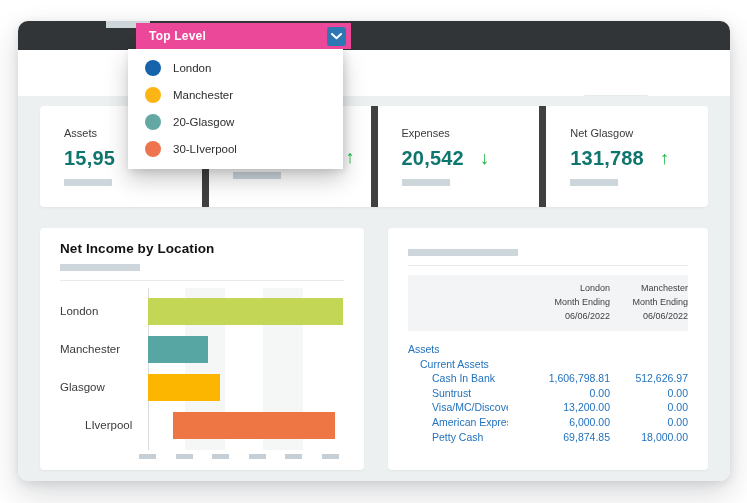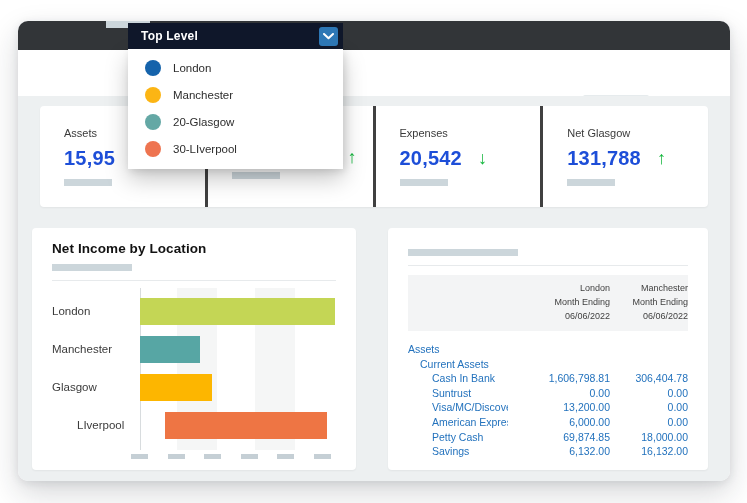--- a/index.html
+++ b/index.html
@@ -17,32 +17,32 @@
   .skel-btn{width:62px;height:19px;border:2px solid #e6ebed;border-radius:2px;background:#fff;
             display:flex;align-items:center;justify-content:center;}
   .skel-btn .bar{width:44px;height:7px;background:#ccd6db;}
   .skel-lone-bar{width:47px;height:7px;background:#ccd6db;}
   .content{position:absolute;top:75px;bottom:0;left:0;right:0;background:#edf0f1;border-radius:0 0 10px 10px;}
 
   
   .kpi-panel{position:absolute;left:22px;top:10px;width:668px;height:101px;background:#fff;
              border-radius:4px;box-shadow:0 1px 2px rgba(0,0,0,.05);display:flex;}
   .kpi-card{flex:1;position:relative;padding:21px 0 0 24px;box-sizing:border-box;}
-  .kpi-card + .kpi-card{border-left:3px solid #404040;}
+  .kpi-card + .kpi-card{border-left:7px solid #404040;}
   .kpi-label{font-size:11px;color:#3a3a3a;}
   .kpi-value-row{display:flex;align-items:center;margin-top:7px;height:24px;}
-  .kpi-value{font-size:20px;font-weight:800;color:#1d4ed8;letter-spacing:.2px;}
+  .kpi-value{font-size:20px;font-weight:800;color:#0f766e;letter-spacing:.2px;}
   .trend-arrow{font-size:18px;font-weight:800;color:#13b63c;margin-left:16px;line-height:1;}
   .kpi-skel{margin-top:9px;width:48px;height:7px;background:#ccd6db;}
   .kpi-arrow-abs{position:absolute;right:16px;top:42px;margin:0;}
 
   
   .card{position:absolute;top:132px;background:#fff;border-radius:4px;box-shadow:0 1px 2px rgba(0,0,0,.05);
         box-sizing:border-box;padding:13px 20px 0;}
-  .card-left{left:14px;width:324px;height:242px;}
+  .card-left{left:22px;width:324px;height:242px;}
   .card-right{left:370px;width:320px;height:242px;}
   .card-title{font-size:13.5px;font-weight:800;color:#121212;letter-spacing:.1px;}
   .card-skel{margin-top:8px;height:7px;background:#ccd6db;}
   .card-skel.w80{width:80px;} .card-skel.w110{width:110px;}
   .card-divider{margin-top:9px;border-top:1px solid #e7eaec;}
 
   
   .chart{position:absolute;left:20px;top:60px;width:284px;height:172px;}
   .band{position:absolute;top:0;height:162px;width:40px;background:#f5f6f6;}
   .axis{position:absolute;left:88px;top:0;width:1px;height:162px;background:#d8dcde;}
@@ -56,21 +56,21 @@
   .bs-hlabel{flex:1;}
   .bs-hcol{text-align:right;font-size:9px;color:#3f3f3f;line-height:1.55;white-space:pre-line;}
   .bs-col1{width:102px;} .bs-col2{width:78px;}
   .bs-rows{margin-top:11px;}
   .bs-row{display:flex;align-items:center;height:14.6px;font-size:10.5px;color:#2372bd;}
   .bs-row .lbl{flex:1;white-space:nowrap;overflow:hidden;}
   .bs-row .v{text-align:right;}
   .bs-row .v.c1{width:102px;} .bs-row .v.c2{width:78px;}
 
   
-  .dd-header{position:absolute;left:128px;top:23px;width:215px;height:26px;background:#0f172a;z-index:60;
+  .dd-header{position:absolute;left:136px;top:23px;width:215px;height:26px;background:#ec4899;z-index:60;
              display:flex;align-items:center;padding:0 5px 0 13px;box-sizing:border-box;cursor:pointer;}
   .dd-label{color:#fff;font-size:12px;font-weight:800;letter-spacing:.2px;}
   .dd-chevron{margin-left:auto;width:19px;height:19px;border-radius:3px;background:#2d77b5;
               display:flex;align-items:center;justify-content:center;}
   .dd-list{position:absolute;left:128px;top:49px;width:215px;background:#fff;z-index:59;
            padding:5px 0 7px;box-shadow:0 10px 22px rgba(0,0,0,.22),2px 2px 8px rgba(0,0,0,.12);}
   .dd-item{height:27px;display:flex;align-items:center;padding-left:17px;cursor:pointer;}
   .dd-dot{width:16px;height:16px;border-radius:50%;flex:0 0 auto;}
   .dd-item .lbl{margin-left:12px;font-size:11.5px;color:#2d2d2d;}
 </style>
@@ -180,46 +180,41 @@
               <div class="v c2"></div>
             </div>
             <div class="bs-row">
               <div class="lbl" style="padding-left: 12px;">Current Assets</div>
               <div class="v c1"></div>
               <div class="v c2"></div>
             </div>
             <div class="bs-row">
               <div class="lbl" style="padding-left: 24px;">Cash In Bank</div>
               <div class="v c1">1,606,798.81</div>
-              <div class="v c2">306,404.78</div>
+              <div class="v c2">512,626.97</div>
             </div>
             <div class="bs-row">
               <div class="lbl" style="padding-left: 24px;">Suntrust</div>
               <div class="v c1">0.00</div>
               <div class="v c2">0.00</div>
             </div>
             <div class="bs-row">
               <div class="lbl" style="padding-left: 24px;">Visa/MC/Discover</div>
               <div class="v c1">13,200.00</div>
               <div class="v c2">0.00</div>
             </div>
             <div class="bs-row">
               <div class="lbl" style="padding-left: 24px;">American Express</div>
               <div class="v c1">6,000.00</div>
               <div class="v c2">0.00</div>
             </div>
             <div class="bs-row">
               <div class="lbl" style="padding-left: 24px;">Petty Cash</div>
               <div class="v c1">69,874.85</div>
               <div class="v c2">18,000.00</div>
-            </div>
-            <div class="bs-row">
-              <div class="lbl" style="padding-left: 24px;">Savings</div>
-              <div class="v c1">6,132.00</div>
-              <div class="v c2">16,132.00</div>
             </div>
           </div>
       </div>
 
     </div>
   </div>
 
   <div class="dd-header">
     <span class="dd-label">Top Level</span>
     <span class="dd-chevron">

